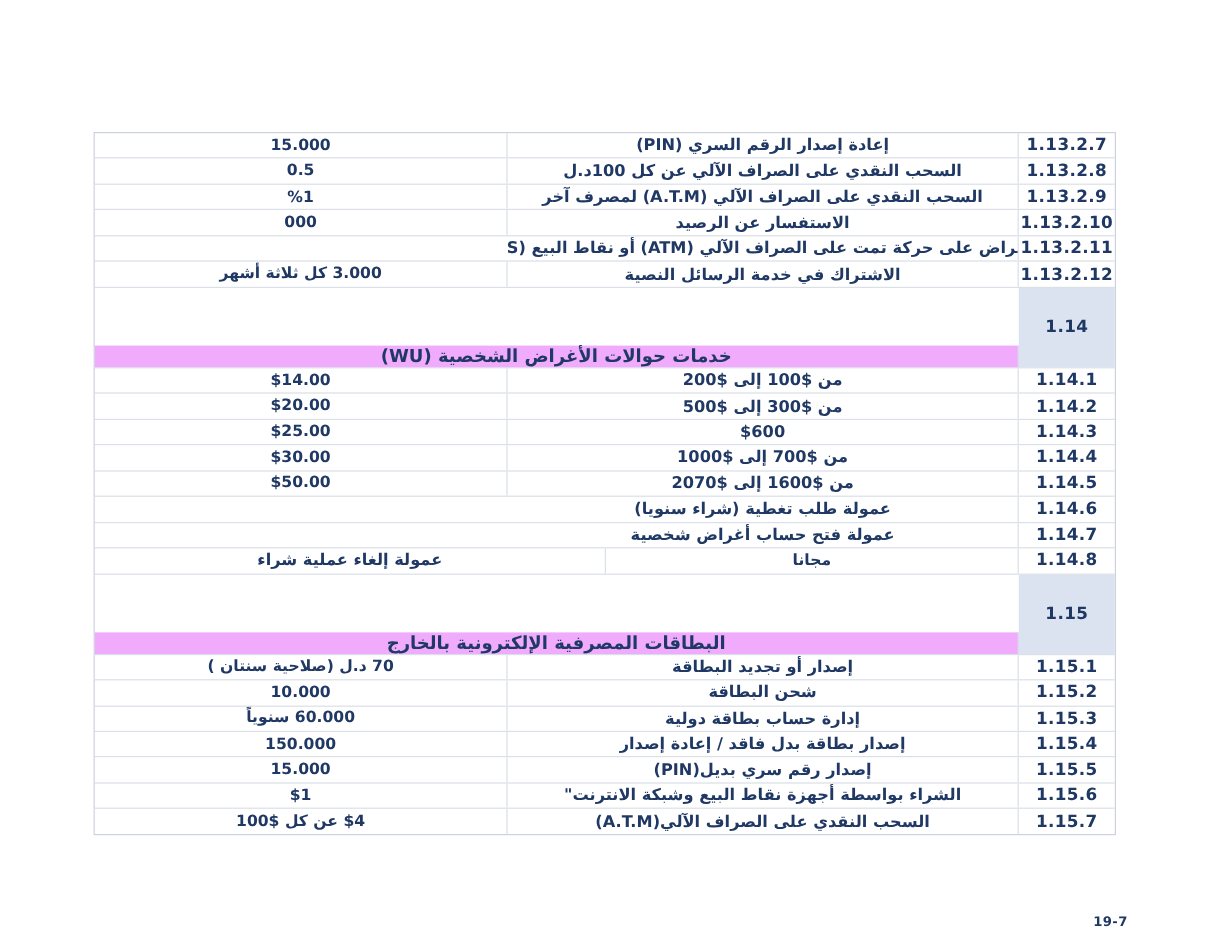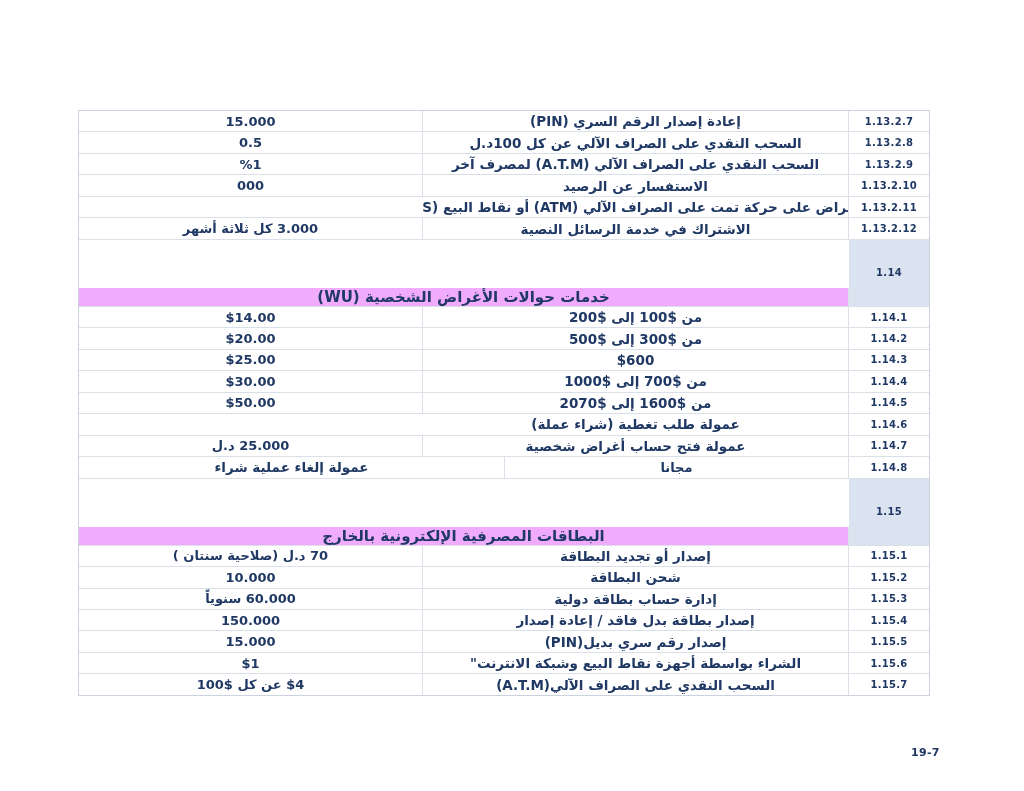--- a/index.html
+++ b/index.html
@@ -32,21 +32,21 @@
     display:flex;align-items:center;justify-content:center;
     box-sizing:border-box;
     font-weight:700;
     white-space:nowrap;
     overflow:hidden;
   }
   .cell + .cell{border-right:1px solid #dadfe8;}
   .code{
     width:80px;
     direction:ltr;
-    font-size:10px;
+    font-size:14px;
     letter-spacing:0.3px;
   }
   .desc{
     width:426px;
     font-size:13.5px;
   }
   .value{
     flex:1;
     font-size:13px;
   }
@@ -55,21 +55,21 @@
     flex:1;
     background:#f0abfc;
     display:flex;align-items:center;justify-content:center;
     font-size:15px;font-weight:700;
     box-sizing:border-box;
     border-right:1px solid #dadfe8;
     margin-top:48px;
   }
   .page-number{
     position:absolute;
-    left:911px;top:746px;
+    left:911px;top:762px;
     font-size:11px;
     font-weight:700;
     color:#1f3864;
     letter-spacing:0.3px;
   }
 </style>
 </head>
 <body>
 
 <div class="page">
@@ -139,27 +139,26 @@
   </div>
 
   <div class="row">
     <div class="cell code">1.14.5</div>
     <div class="cell desc">من $1600 إلى $2070</div>
     <div class="cell value">$50.00</div>
   </div>
 
   <div class="row">
     <div class="cell code">1.14.6</div>
-    <div class="cell desc">عمولة طلب تغطية (شراء عملة)</div>
+    <div class="cell desc">عمولة طلب تغطية (شراء سنويا)</div>
   </div>
 
   <div class="row">
     <div class="cell code">1.14.7</div>
     <div class="cell desc">عمولة فتح حساب أغراض شخصية</div>
-    <div class="cell value">25.000 د.ل</div>
   </div>
 
   <div class="row">
     <div class="cell code">1.14.8</div>
     <div class="cell value">مجانا</div>
     <div class="cell desc">عمولة إلغاء عملية شراء</div>
   </div>
 
   <div class="row section">
     <div class="cell code">1.15</div>

